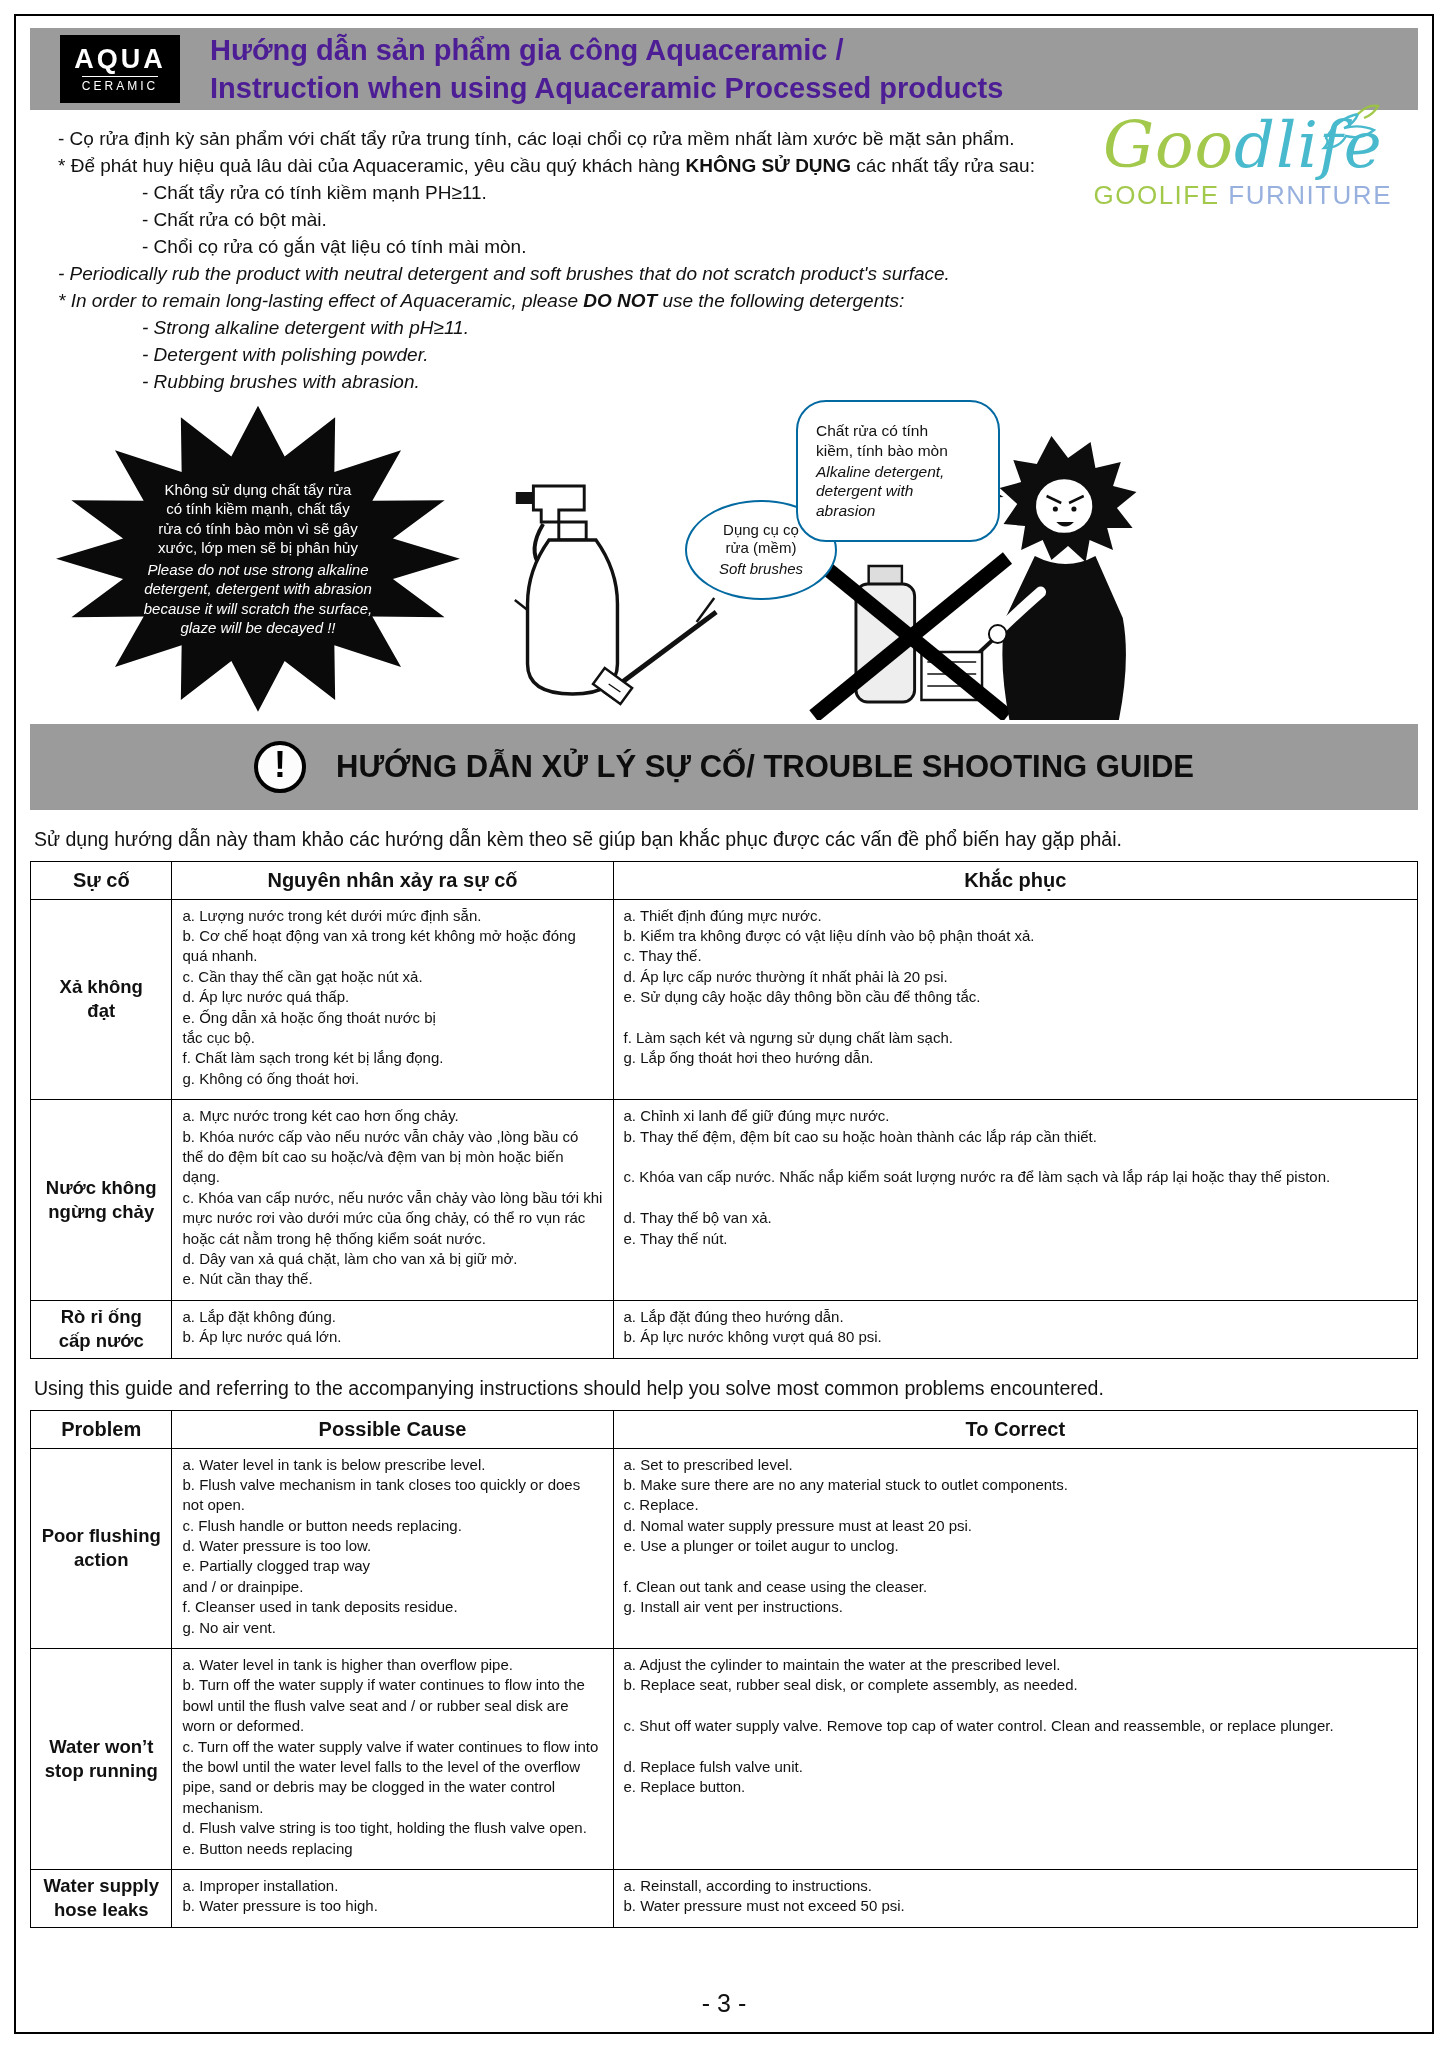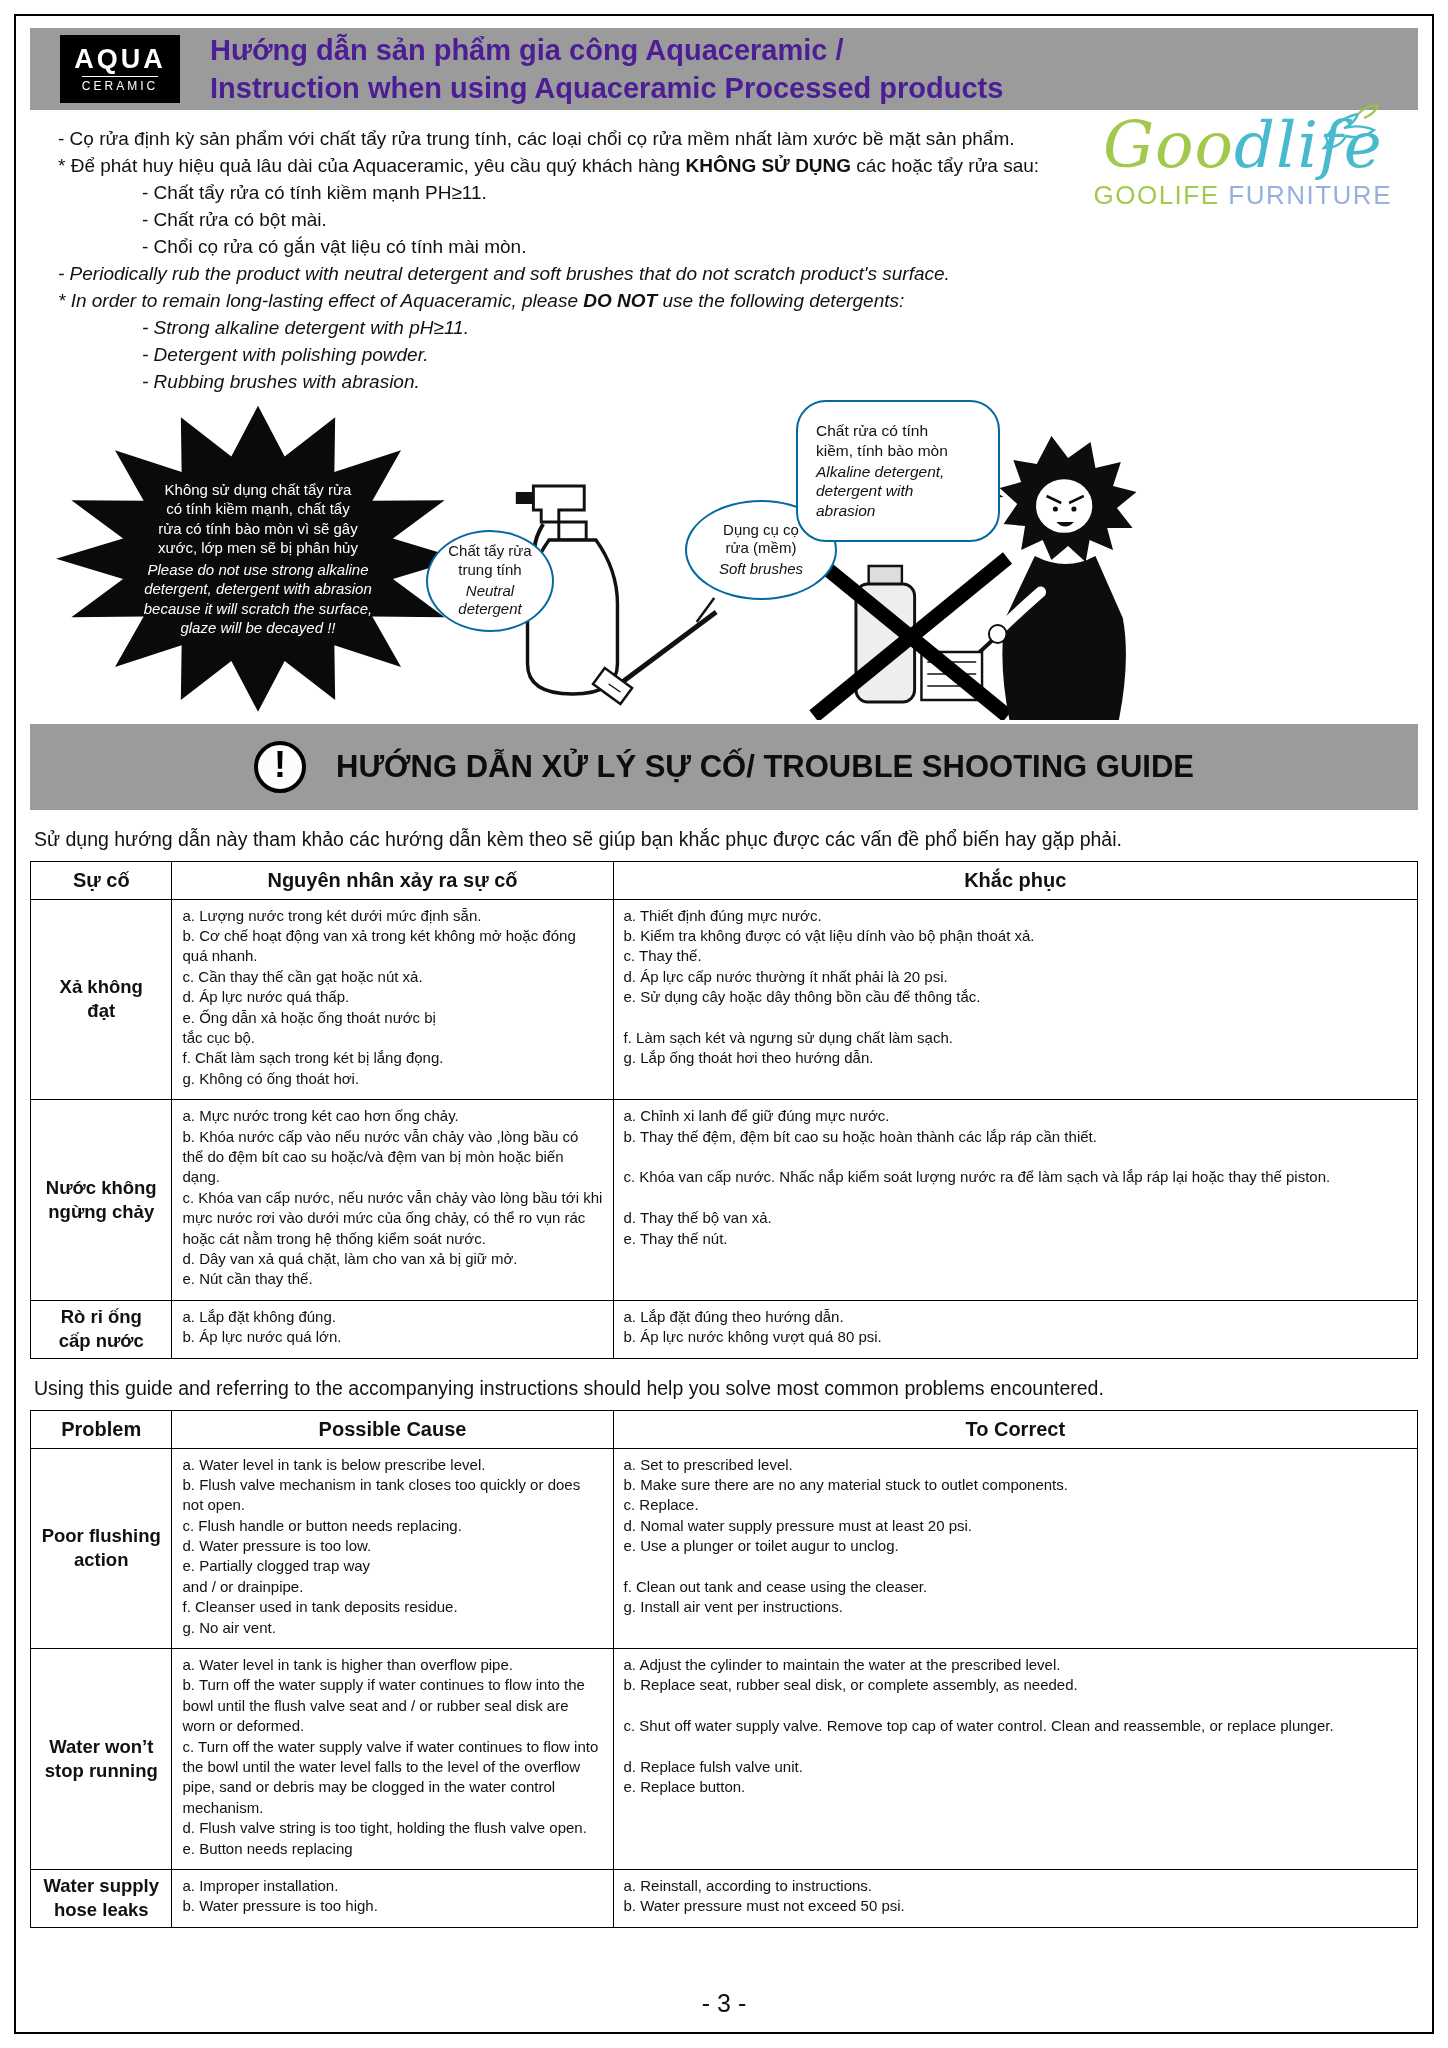--- a/index.html
+++ b/index.html
@@ -82,21 +82,21 @@
     <div class="watermark">
       <svg class="wm-bird" viewBox="0 0 72 54">
         <path d="M14,40 Q26,20 46,16 Q42,26 32,30 Q48,26 62,32 Q50,42 34,38 Q28,50 12,50 Q18,44 14,40 Z" fill="none" stroke="#3ab5c9" stroke-width="2.4"></path>
         <path d="M46,16 Q56,6 66,8 Q62,16 52,20" fill="none" stroke="#9bc53d" stroke-width="2.4"></path>
       </svg>
       <div class="wm-script"><span class="wm-green">Goo</span><span class="wm-teal">dlife</span></div>
       <div class="wm-caption"><span class="wm-green2">GOOLIFE</span> <span class="wm-blue">FURNITURE</span></div>
     </div>
 
     <div class="line">- Cọ rửa định kỳ sản phẩm với chất tẩy rửa trung tính, các loại chổi cọ rửa mềm nhất làm xước bề mặt sản phẩm.</div>
-    <div class="line"><span>* Để phát huy hiệu quả lâu dài của Aquaceramic, yêu cầu quý khách hàng </span><b>KHÔNG SỬ DỤNG</b><span> các hoặc tẩy rửa sau:</span></div>
+    <div class="line"><span>* Để phát huy hiệu quả lâu dài của Aquaceramic, yêu cầu quý khách hàng </span><b>KHÔNG SỬ DỤNG</b><span> các nhất tẩy rửa sau:</span></div>
     <div class="line sub">- Chất tẩy rửa có tính kiềm mạnh PH≥11.</div>
     <div class="line sub">- Chất rửa có bột mài.</div>
     <div class="line sub">- Chổi cọ rửa có gắn vật liệu có tính mài mòn.</div>
 
     <div class="line en">- Periodically rub the product with neutral detergent and soft brushes that do not scratch product's surface.</div>
     <div class="line en"><span>* In order to remain long-lasting effect of Aquaceramic, please </span><b>DO NOT</b><span> use the following detergents:</span></div>
     <div class="line sub en">- Strong alkaline detergent with pH≥11.</div>
     <div class="line sub en">- Detergent with polishing powder.</div>
     <div class="line sub en">- Rubbing brushes with abrasion.</div>
   </div>
@@ -156,26 +156,20 @@
 có tính kiềm mạnh, chất tẩy
 rửa có tính bào mòn vì sẽ gây
 xước, lớp men sẽ bị phân hủy</span>
         <span class="en">Please do not use strong alkaline
 detergent, detergent with abrasion
 because it will scratch the surface,
 glaze will be decayed !!</span>
       </div>
     </div>
 
-    <div class="bubble bubble-neutral">
-      <div>Chất tẩy rửa
-trung tính</div>
-      <div class="en">Neutral
-detergent</div>
-    </div>
     <div class="bubble bubble-brush">
       <div>Dụng cụ cọ
 rửa (mềm)</div>
       <div class="en">Soft brushes</div>
     </div>
     <div class="bubble bubble-alkaline">
       <div>Chất rửa có tính
 kiềm, tính bào mòn</div>
       <div class="en">Alkaline detergent,
 detergent with

